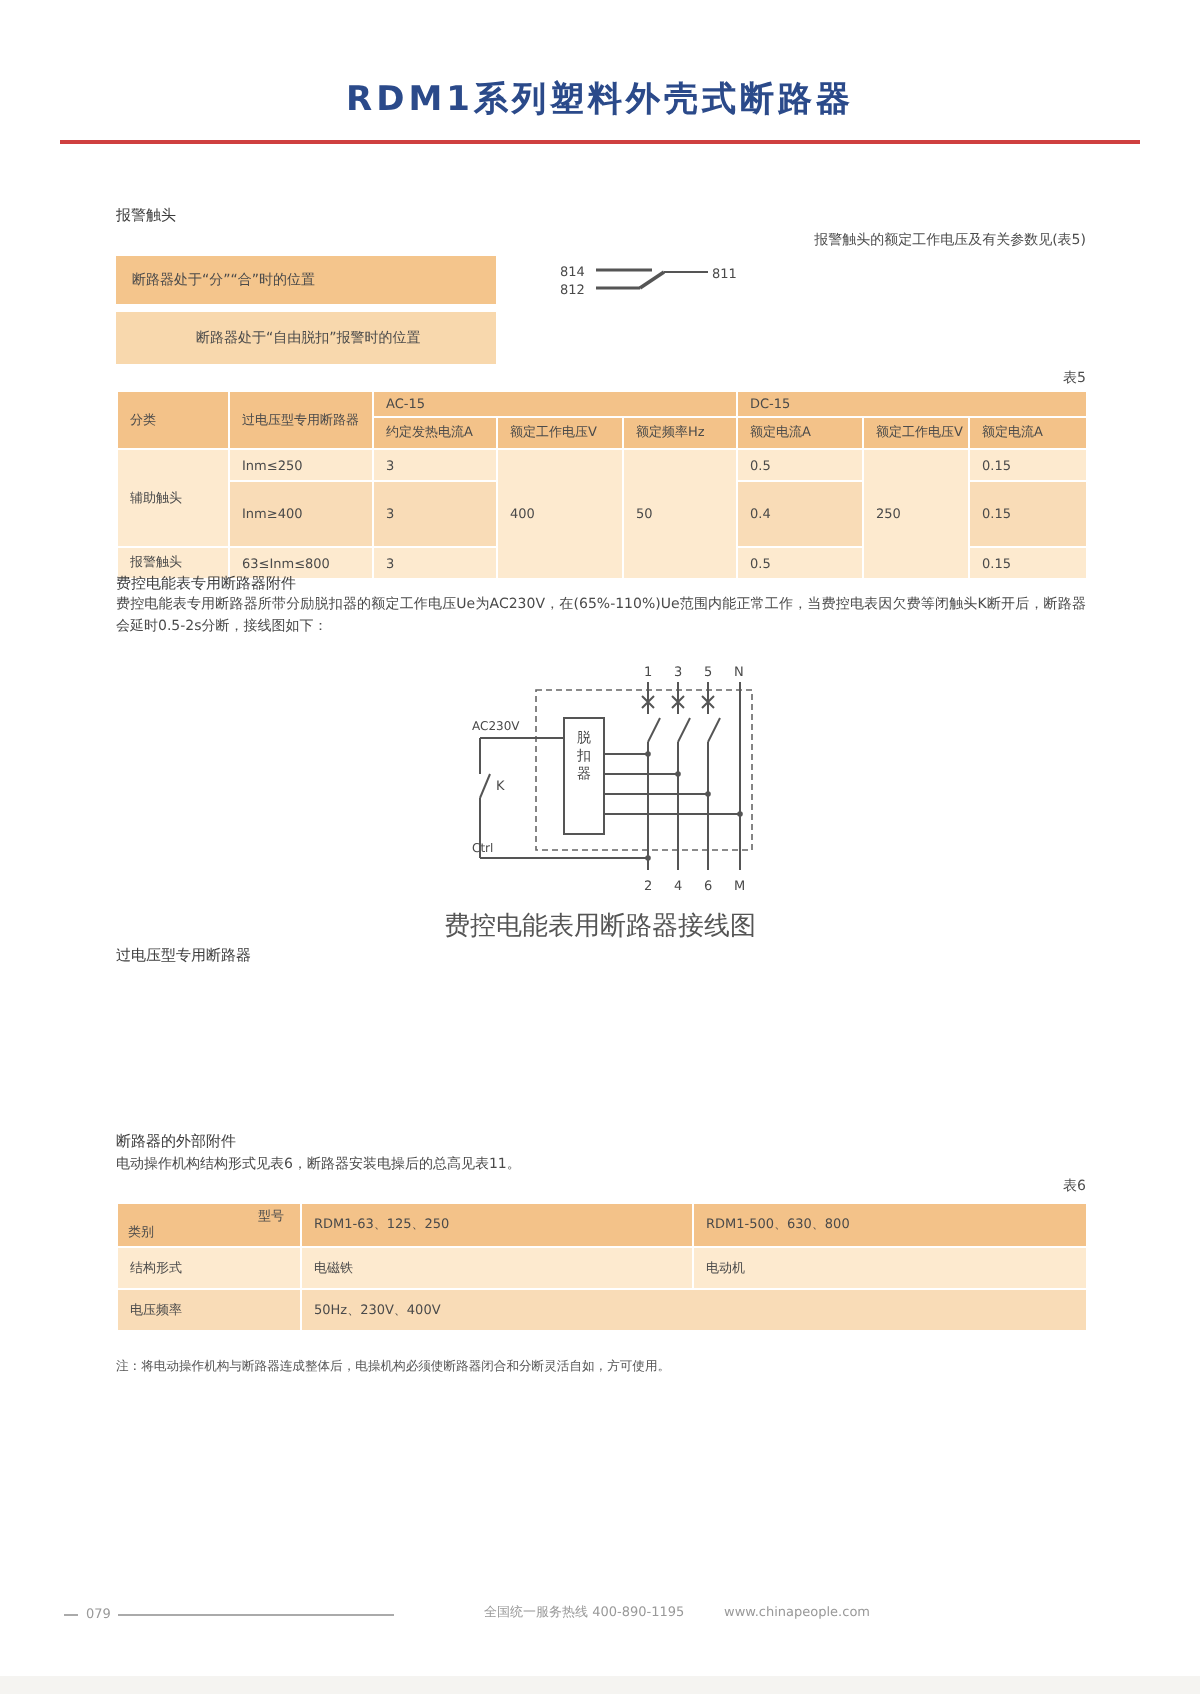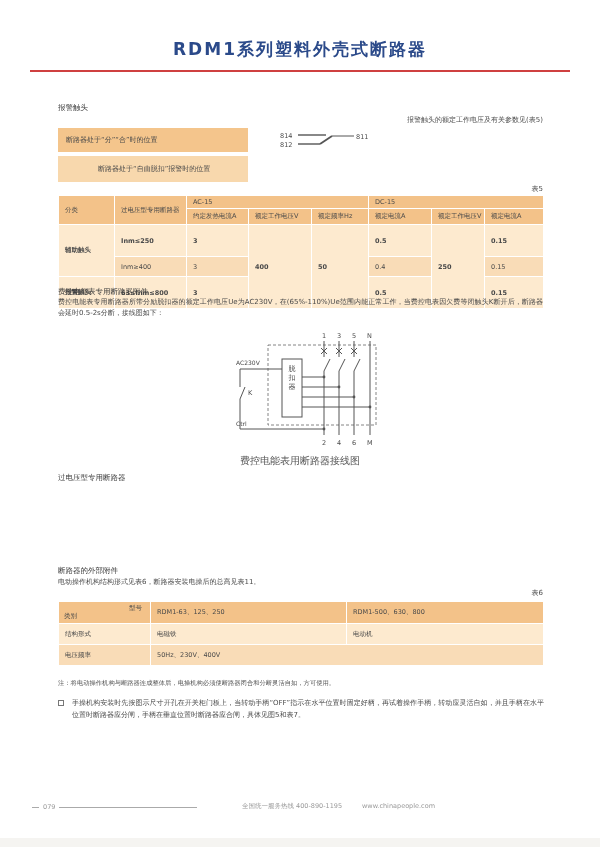--- a/index.html
+++ b/index.html
@@ -28,22 +28,22 @@
   .alarm-right { margin-left: 12px; }
   .alarm-desc { padding-top: 2px; margin-left: 145px; line-height: 11px; color: #4a4a4a; }
 
   
   table { border-collapse: collapse; table-layout: fixed; }
   td { border: 1px solid #ffffff; font-size: 6.5px; color: #4a4a4a; padding: 0 0 0 6px; vertical-align: middle; overflow: hidden; white-space: nowrap; }
   .t5 { position: absolute; left: 58px; top: 195px; width: 485px; }
   .t5 tr.hdr1 td { background: #f3c289; height: 13px; }
   .t5 tr.hdr2 td { background: #f3c289; height: 16px; }
   .t5 tr.hdr1 td.gcell { background: #f3c289; }
-  .t5 tr.br1 td { background: #fdeacf; height: 32px; font-weight: bold; }
-  .t5 tr.br2 td { background: #f9dcb7; height: 20px; }
+  .t5 tr.br1 td { background: #fdeacf; height: 16px; }
+  .t5 tr.br2 td { background: #f9dcb7; height: 33px; }
   .t5 td.mg { background: #fce7c8; }
   .t5 td.catcell { background: #fdeacf; }
 
   .t6 { position: absolute; left: 58px; top: 601px; width: 485px; }
   .t6 tr.hdr td { background: #f3c289; height: 22px; }
   .t6 tr.br1 td { background: #fdeacf; height: 21px; }
   .t6 tr.br2 td { background: #f9dcb7; height: 21px; }
   .t6 td.corner { position: relative; padding: 0;
     background-image: linear-gradient(to bottom right, #f3c289 49.3%, #ffffff 49.3%, #ffffff 50.7%, #f3c289 50.7%);
   }
@@ -51,21 +51,21 @@
   .corner-cat  { position: absolute; bottom: 2px; left: 5px; }
 
   .para { position: absolute; left: 58px; width: 485px; font-size: 7px; line-height: 10.5px; color: #4a4a4a; text-align: justify; }
   .line-item { margin-bottom: 4.5px; }
 
   
   .diagram { position: absolute; left: 224px; top: 331px; width: 190px; height: 120px; }
   .diagram svg { position: absolute; left: 0; top: 0; }
   .trip-label { position: absolute; left: 62px; top: 34px; width: 12px; font-size: 7px; line-height: 9px;
     word-break: break-all; text-align: center; color: #444; }
-  .diagram-caption { position: absolute; left: 0; right: 0; top: 454px; text-align: center; font-size: 10px; color: #555; }
+  .diagram-caption { position: absolute; left: 0; right: 0; top: 454px; text-align: center; font-size: 13px; color: #555; }
 
   .note-small { position: absolute; left: 58px; top: 679px; width: 485px; font-size: 6.3px; color: #555; }
 
   .checkbox-block { position: absolute; left: 58px; top: 698px; width: 486px; }
   .checkbox-square { position: absolute; left: 0; top: 2px; width: 6px; height: 6px; border: 1px solid #777; background: #fff; }
   .checkbox-text { margin-left: 14px; font-size: 7px; line-height: 11.5px; color: #4a4a4a; text-align: justify; }
 
   .footer { position: absolute; left: 0; right: 0; top: 803px; height: 12px; font-size: 6.5px; color: #999; }
   .footer-left { position: absolute; left: 32px; top: 0; display: flex; align-items: center; }
   .rule-seg { height: 1px; background: #aaaaaa; display: inline-block; }
@@ -246,24 +246,20 @@
     </tr>
     <tr class="br2">
       <td>电压频率</td>
       <td colspan="2">50Hz、230V、400V</td>
     </tr>
   </tbody>
     </table>
 
   <div class="note-small">注：将电动操作机构与断路器连成整体后，电操机构必须使断路器闭合和分断灵活自如，方可使用。</div>
 
-  <div class="checkbox-block">
-    <div class="checkbox-square"></div>
-    <div class="checkbox-text">手操机构安装时先按图示尺寸开孔在开关柜门板上，当转动手柄“OFF”指示在水平位置时固定好柄，再试着操作手柄，转动应灵活自如，并且手柄在水平位置时断路器应分闸，手柄在垂直位置时断路器应合闸，具体见图5和表7。</div>
-  </div>
 
   <div class="footer">
     <div class="footer-left">
       <span class="rule-seg seg-a"></span>
       <span>079</span>
       <span class="rule-seg seg-b"></span>
     </div>
     <div class="footer-hotline">全国统一服务热线 400-890-1195</div>
     <div class="footer-website">www.chinapeople.com</div>
   </div>

